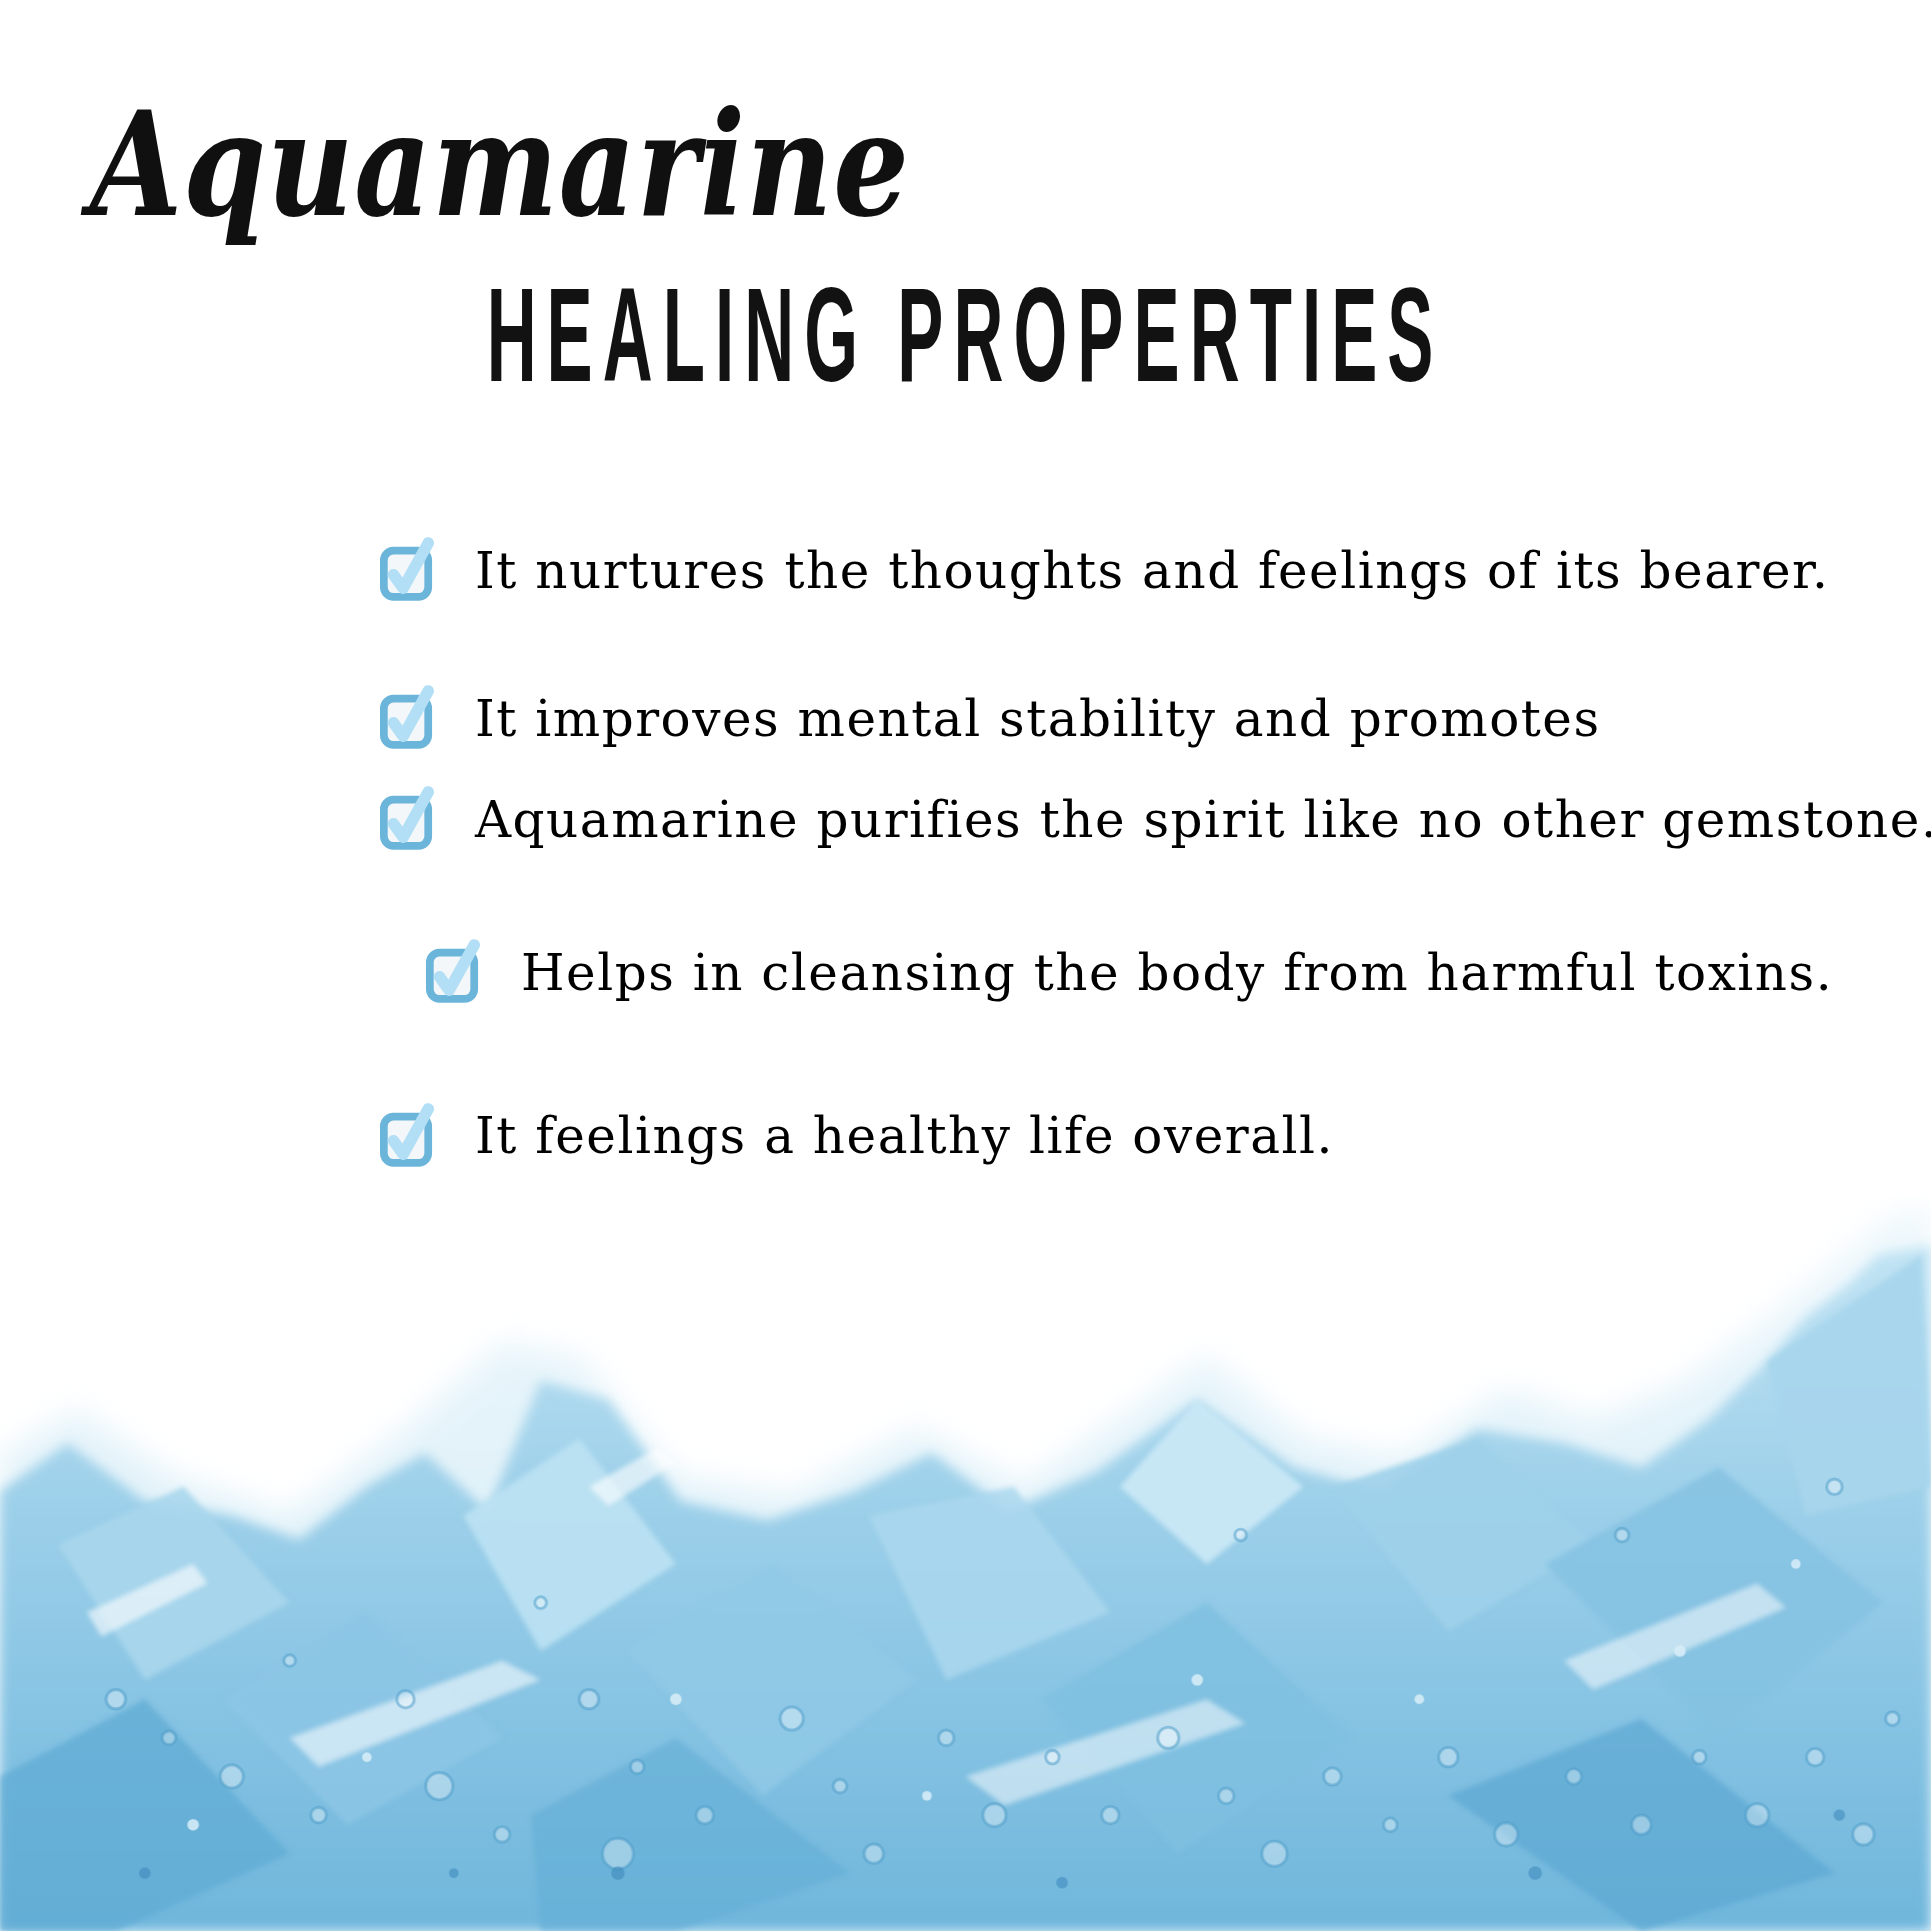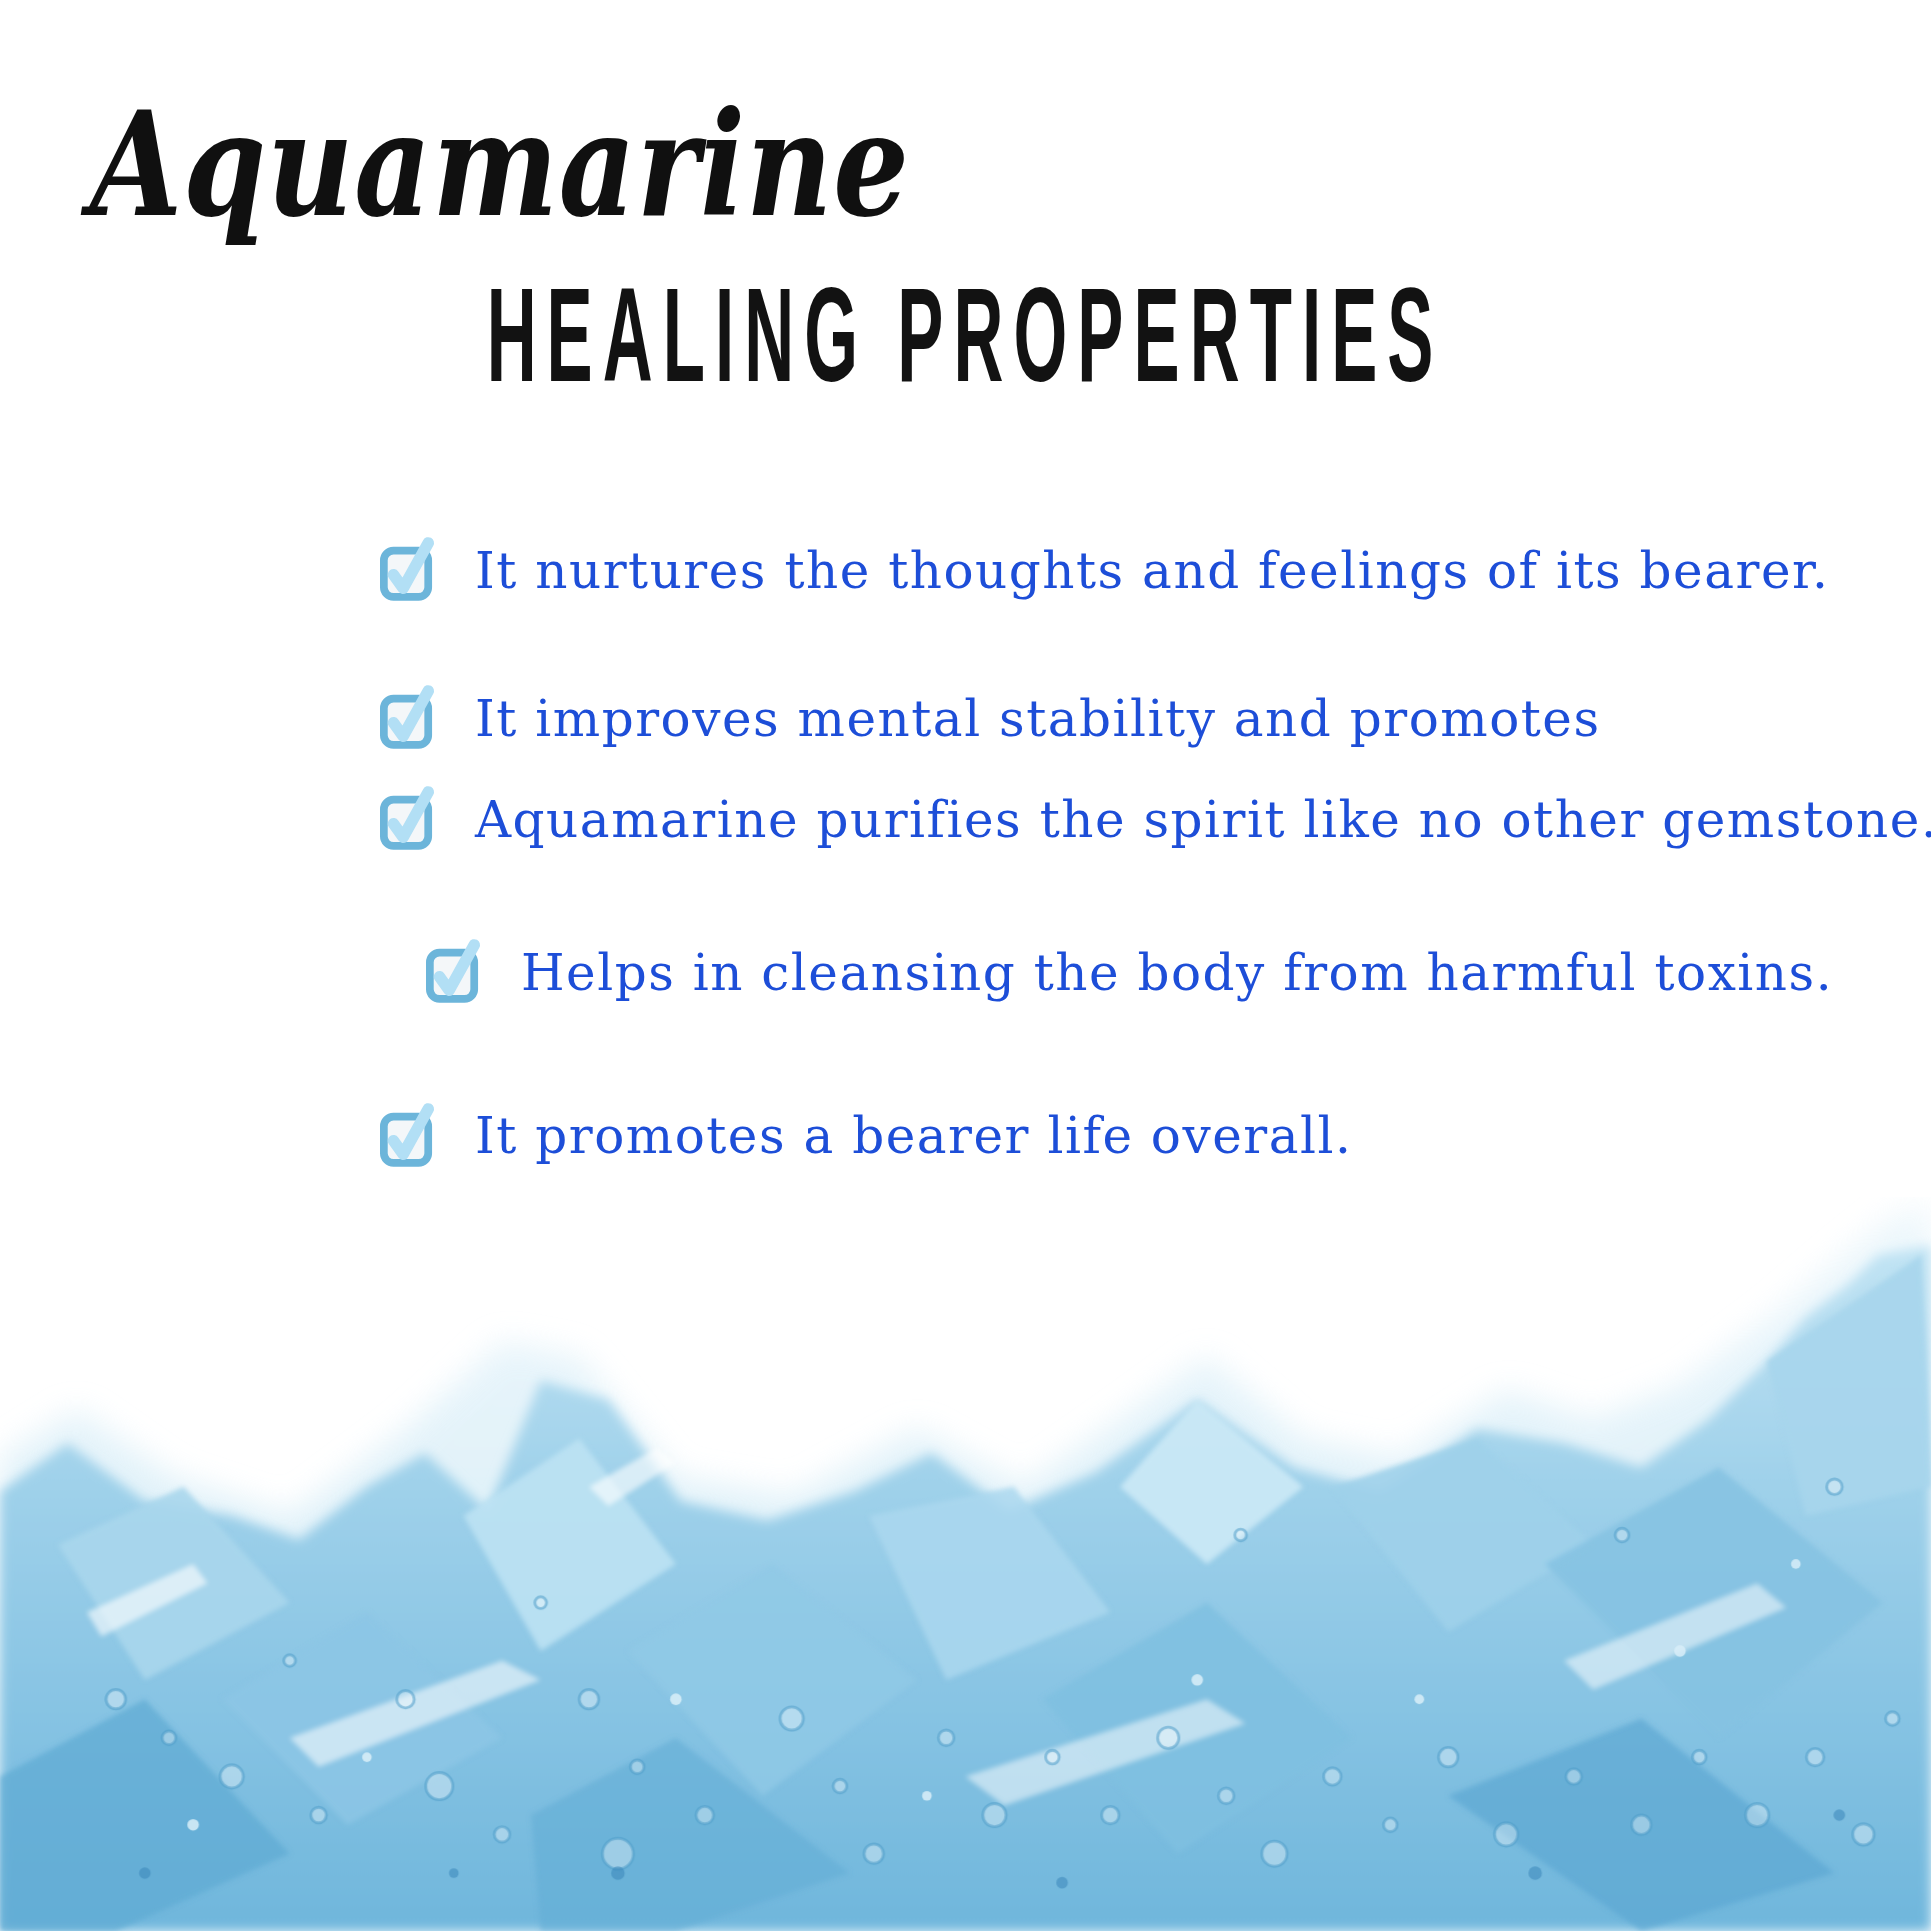--- a/index.html
+++ b/index.html
@@ -17,21 +17,21 @@
             font-family:"Liberation Sans", sans-serif;font-weight:700;
             font-size:133px;line-height:145px;color:#121212;white-space:nowrap;text-decoration:underline;}
   .subtitle > span{display:inline-block;transform:scaleX(0.52);transform-origin:50% 50%;
                    letter-spacing:19.3px;}
 
   
   .checklist{position:absolute;left:380px;top:537px;width:1410px;}
   .item{display:flex;align-items:flex-start;}
   .item .cb{flex:0 0 auto;margin-right:41px;overflow:visible;}
   .item .txt{font-family:"DejaVu Serif", serif;font-size:50px;line-height:64px;
-             color:#1d4ed8;letter-spacing:1.5px;padding-top:1.9px;white-space:nowrap;text-align:right;}
+             color:#000000;letter-spacing:1.5px;padding-top:1.9px;white-space:nowrap;text-align:right;}
   .item .txt span{display:block;}
   .gap-a{margin-bottom:82px;}
   .gap-b{margin-bottom:35px;}
   .gap-c{margin-bottom:87px;}
   .gap-d{margin-bottom:98px;padding-left:46px;}
 
   
   .ice{position:absolute;left:0;bottom:0;width:1931px;height:734px;display:block;}
 </style>
 </head>
@@ -88,21 +88,21 @@
         <span>Helps in cleansing the body from harmful toxins.</span>
       </div>
     </div>
 
     <div class="item">
       <svg class="cb" width="54" height="62" viewBox="0 0 56 64">
         <rect x="4" y="14" width="46" height="48" rx="10" fill="#f4f7f9" stroke="#6cb5da" stroke-width="8"></rect>
         <path d="M14 39 L24 53 L50 6" fill="none" stroke="#b2dff5" stroke-width="12" stroke-linecap="round" stroke-linejoin="round"></path>
       </svg>
       <div class="txt">
-        <span>It promotes a bearer life overall.</span>
+        <span>It feelings a healthy life overall.</span>
       </div>
     </div>
 
   </div>
 
   <svg class="ice" viewBox="0 0 2000 760" preserveAspectRatio="none">
     <defs>
       <linearGradient id="iceMain" x1="0" y1="0" x2="0" y2="1">
         <stop offset="0" stop-color="#c2e4f4"></stop>
         <stop offset="0.35" stop-color="#9fd1ea"></stop>

